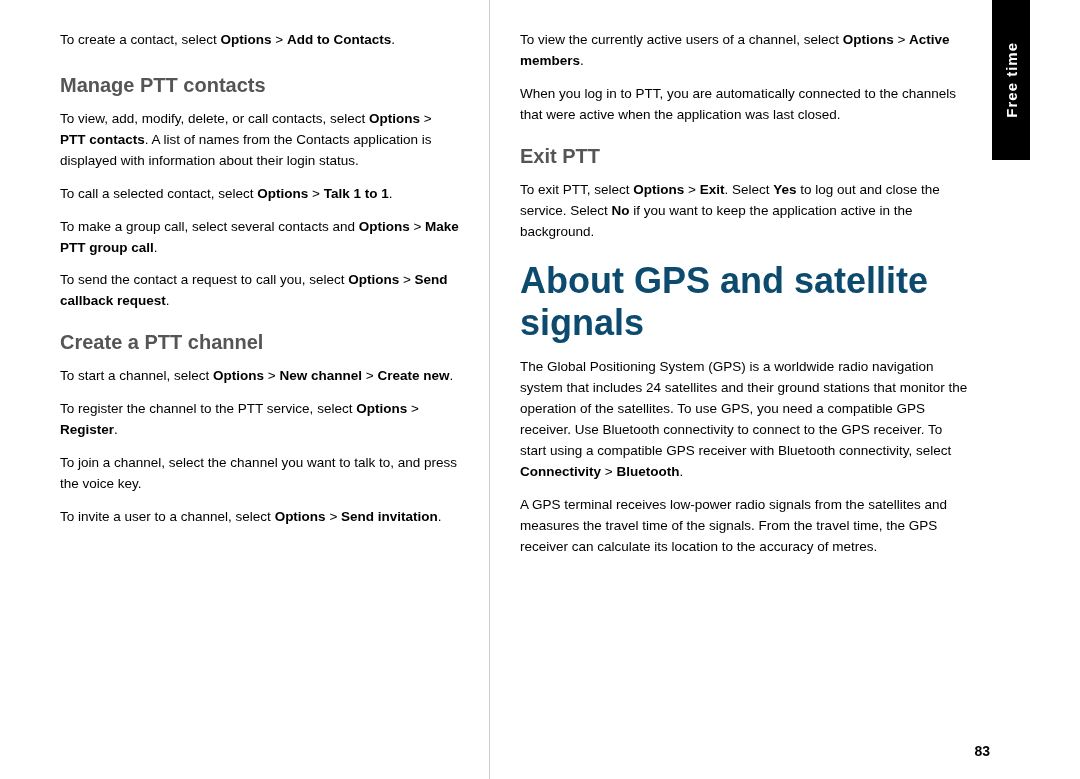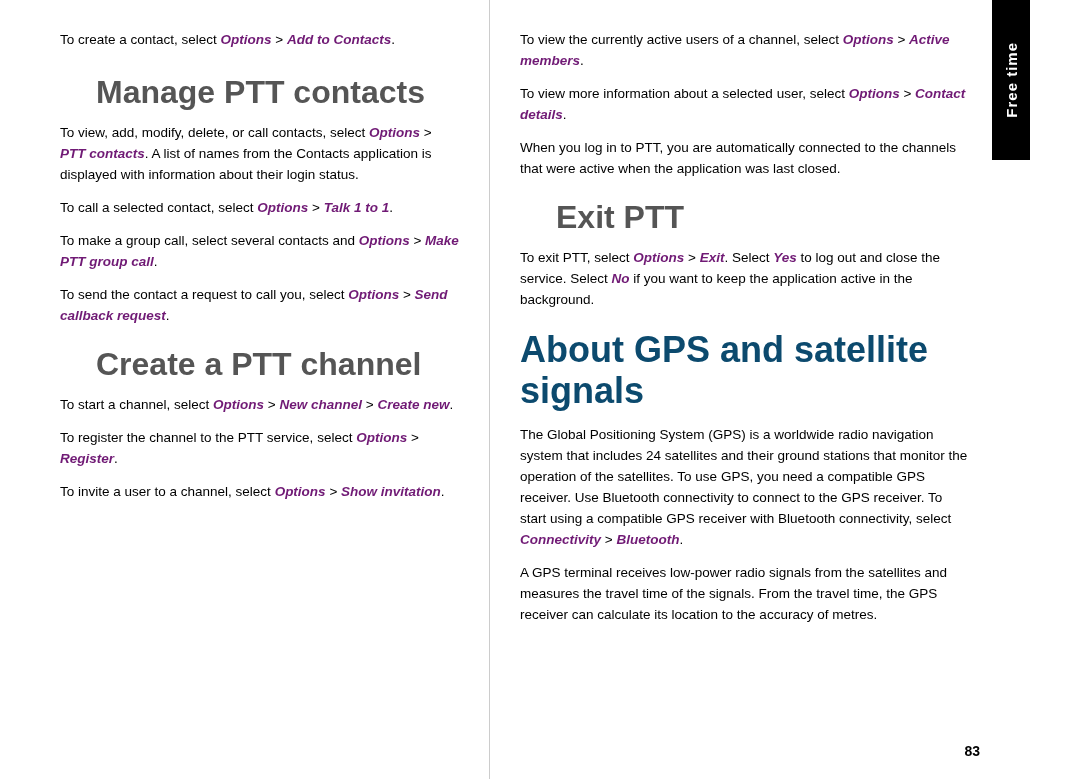--- a/index.html
+++ b/index.html
@@ -56,54 +56,52 @@
       font-weight: bold;
       writing-mode: vertical-rl;
       text-orientation: mixed;
       transform: rotate(180deg);
       letter-spacing: 1px;
     }
 
     .page-number {
       position: absolute;
       bottom: 20px;
-      right: 50px;
+      right: 40px;
       font-size: 14px;
       font-weight: bold;
       color: #000000;
     }
 
     .section-heading {
-      font-size: 32px;
+      font-size: 20px;
       font-weight: bold;
       color: #555555;
       margin-bottom: 12px;
       line-height: 1.2;
-      margin-left: 36px;
     }
 
     .section-heading-large {
       font-size: 36px;
       font-weight: bold;
       color: #0c4a6e;
       margin-bottom: 14px;
       line-height: 1.15;
     }
 
     .body-text {
       font-size: 13.5px;
       line-height: 1.55;
       color: #000000;
       margin-bottom: 12px;
     }
 
     .link-blue {
-      color: #701a75;
-      font-weight: bold;
-      font-style: italic;
+      color: #000000;
+      font-weight: bold;
     }
 
     .section-block {
       margin-bottom: 18px;
     }
 
     .top-intro {
       font-size: 13.5px;
       line-height: 1.55;
       color: #000000;
@@ -146,38 +144,36 @@
       <h2 class="section-heading">Create a PTT channel</h2>
 
       <p class="body-text">
         <span>To start a channel, select </span><span class="link-blue">Options</span><span> &gt; </span><span class="link-blue">New channel</span><span> &gt; </span><span class="link-blue">Create new</span><span>.</span>
       </p>
 
       <p class="body-text">
         <span>To register the channel to the PTT service, select </span><span class="link-blue">Options</span><span> &gt; </span><span class="link-blue">Register</span><span>.</span>
       </p>
 
-
-      <p class="body-text">
-        <span>To invite a user to a channel, select </span><span class="link-blue">Options</span><span> &gt; </span><span class="link-blue">Show invitation</span><span>.</span>
+      <p class="body-text">To join a channel, select the channel you want to talk to, and press the voice key.</p>
+
+      <p class="body-text">
+        <span>To invite a user to a channel, select </span><span class="link-blue">Options</span><span> &gt; </span><span class="link-blue">Send invitation</span><span>.</span>
       </p>
     </div>
 
   </div>
 
   <div class="right-column">
 
     <div class="section-block">
       <p class="body-text">
         <span>To view the currently active users of a channel, select </span><span class="link-blue">Options</span><span> &gt; </span><span class="link-blue">Active members</span><span>.</span>
       </p>
 
-      <p class="body-text">
-        <span>To view more information about a selected user, select </span><span class="link-blue">Options</span><span> &gt; </span><span class="link-blue">Contact details</span><span>.</span>
-      </p>
 
       <p class="body-text">When you log in to PTT, you are automatically connected to the channels that were active when the application was last closed.</p>
     </div>
 
     <div class="section-block">
       <h2 class="section-heading">Exit PTT</h2>
 
       <p class="body-text">
         <span>To exit PTT, select </span><span class="link-blue">Options</span><span> &gt; </span><span class="link-blue">Exit</span><span>. Select </span><span class="link-blue">Yes</span><span> to log out and close the service. Select </span><span class="link-blue">No</span><span> if you want to keep the application active in the background.</span>
       </p>

